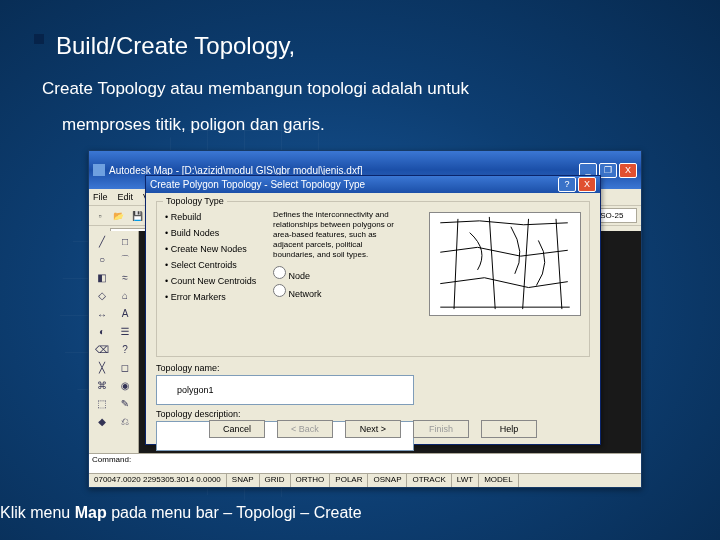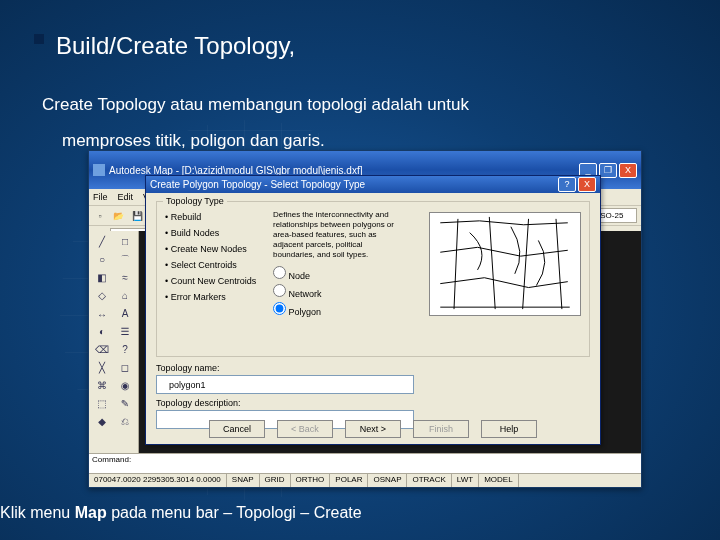--- a/index.html
+++ b/index.html
@@ -1,20 +1,20 @@
 <!DOCTYPE html>
 <html><head>
 <meta charset="utf-8">
 <style>
   *{box-sizing:border-box;margin:0;padding:0;font-family:Tahoma,Arial,sans-serif}
   body{width:720px;height:540px;overflow:hidden;background:radial-gradient(ellipse at 45% 55%,#1a5a9e 0%,#0d3e72 50%,#072a50 100%);position:relative;color:#fff}
   .globe{position:absolute;left:60px;top:120px;width:380px;height:380px;border-radius:50%;background:repeating-linear-gradient(0deg,transparent 0 36px,rgba(255,255,255,0.06) 36px 37px),repeating-linear-gradient(90deg,transparent 0 36px,rgba(255,255,255,0.06) 36px 37px);opacity:.6;pointer-events:none}
   .slide{position:relative;padding:28px 40px 0 56px;font-size:17px;line-height:1.5}
   .bullet{position:absolute;left:34px;top:34px;width:10px;height:10px;background:#06234a}
-  .title{font-size:24px;color:#fff;margin-bottom:28px}
+  .title{font-size:24px;color:#fff;margin-bottom:12px}
   .body{font-size:17px;color:#fff;margin-left:-14px}
   .body2{margin-left:6px;margin-top:10px}
   .caption{position:absolute;bottom:18px;left:0;right:0;font-size:16px}
   .caption b{font-weight:bold}
   
   .appwin{position:absolute;left:88px;top:150px;width:554px;height:338px;background:#ece9d8;border:1px solid #163a66;box-shadow:0 2px 6px rgba(0,0,0,.4)}
   .titlebar{height:38px;background:linear-gradient(#3b77d4,#1b4fa8 50%,#1b4fa8 50%,#3b77d4);display:flex;align-items:center;padding:0 4px;color:#fff;font-size:10px}
   .titlebar .tbicon{width:12px;height:12px;background:#6ea0e0;margin-right:4px}
   .titlebar .spacer{flex:1}
   .winbtn{width:18px;height:15px;margin-left:2px;border:1px solid #fff;border-radius:2px;font-size:9px;line-height:13px;text-align:center;color:#fff}
@@ -43,21 +43,21 @@
   .leftcol{float:left;width:108px;font-size:9px;line-height:15px}
   .leftcol label{display:block;margin-bottom:1px}
   .midcol{float:left;width:130px;font-size:9px}
   .midcol .desc{font-size:8px;line-height:10px;color:#000;margin-bottom:6px}
   .midcol label{display:block;line-height:15px}
   .preview{float:right;width:152px;height:104px;border:1px solid #888;background:#fff;margin-top:2px}
   .preview svg{width:100%;height:100%}
   .clr{clear:both}
   .fieldrow{margin:4px 0 2px 0}
   .fieldrow .lbl{font-size:9px;display:block;margin-bottom:2px}
-  .txt{width:258px;height:19px;border:1px solid #7f9db9;background:#fff;font-size:9px;padding:0 12px;color:#000}
+  .txt{width:258px;height:30px;border:1px solid #7f9db9;background:#fff;font-size:9px;padding:0 20px;color:#000}
   .dlgbtns{position:absolute;left:0;right:0;bottom:6px;display:flex;justify-content:center;gap:12px}
   .btn{width:56px;height:18px;border:1px solid #888;background:#ece9d8;font-size:9px;color:#000;line-height:16px;text-align:center}
   .btn.dis{color:#9a9a9a}
   .lower{position:absolute;left:50px;right:0;bottom:34px;top:80px;background:#191919}
 </style>
 </head>
 <body>
 
 <div class="globe"></div>
 
@@ -180,21 +180,20 @@
             <label>• Build Nodes</label>
             <label>• Create New Nodes</label>
             <label>• Select Centroids</label>
             <label>• Count New Centroids</label>
             <label>• Error Markers</label>
           </div>
         <div class="midcol">
           <div class="desc">Defines the interconnectivity and relationships between polygons or area-based features, such as adjacent parcels, political boundaries, and soil types.</div>
           <label><input type="radio" name="tt" style=""> <span>Node</span></label>
           <label><input type="radio" name="tt" style=""> <span>Network</span></label>
-          <label><input type="radio" name="tt" checked="" style=""> <span>Polygon</span></label>
         </div>
         <div class="preview">
           <svg viewBox="0 0 152 104">
             <rect x="0" y="0" width="152" height="104" fill="#fff"></rect>
             <g stroke="#000" stroke-width="1" fill="none">
               <path d="M10 10 L50 8 L95 12 L140 10 M10 40 L48 35 L92 44 L140 38 M10 72 L55 66 L100 76 L140 70 M10 96 L142 96"></path>
               <path d="M28 6 L24 98 M60 4 L66 98 M100 6 L94 98 M128 6 L134 98"></path>
               <path d="M40 20 Q60 38 48 58 M82 14 Q98 40 86 62 M110 28 Q124 50 108 74"></path>
             </g>
           </svg>

